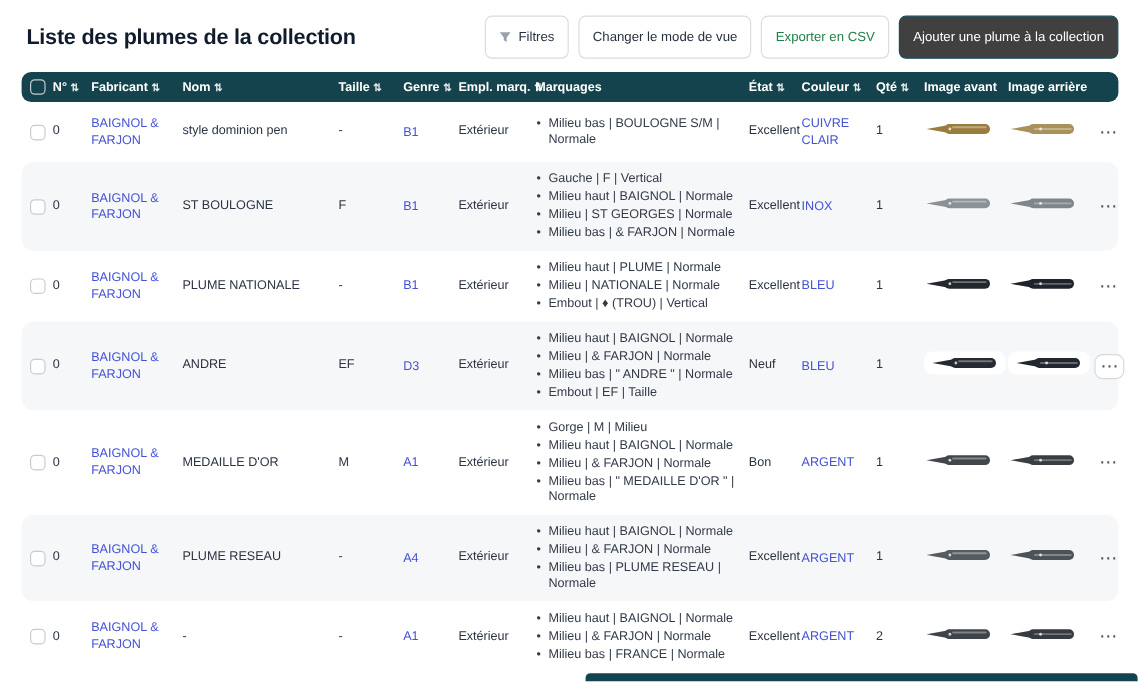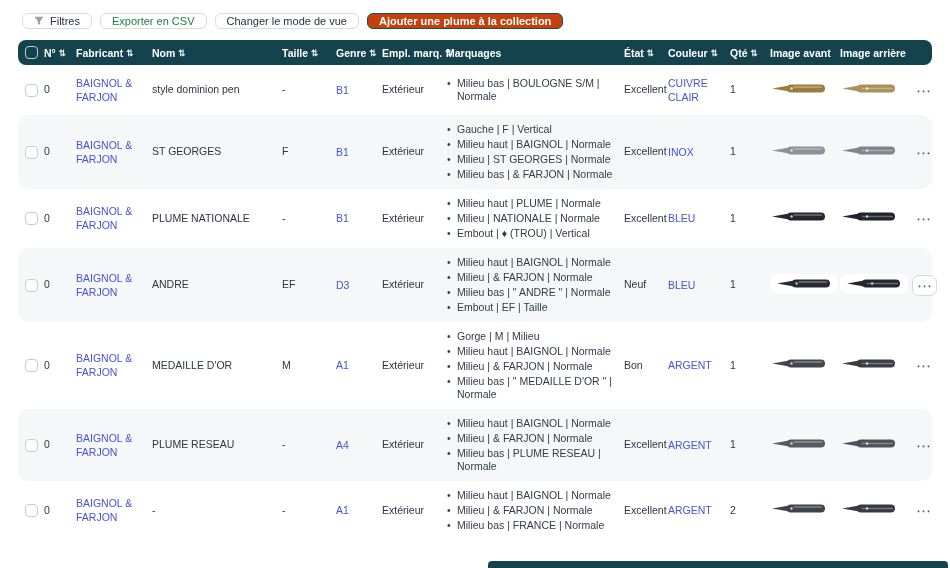--- a/index.html
+++ b/index.html
@@ -13,27 +13,27 @@
   }
   
   .topbar {
     display: flex; align-items: center; justify-content: space-between;
     padding: 13px 18px 11px 22px;
   }
   .page-title { font-size: 18px; font-weight: 700; color: #101b2c; letter-spacing: -0.2px; }
   .btn-row { display: flex; gap: 8px; align-items: center; }
   .btn {
     display: inline-flex; align-items: center; gap: 6px;
-    height: 16px; padding: 0 11px;
+    height: 36px; padding: 0 11px;
     border: 1px solid #d9dce1; border-radius: 6px;
     background: #ffffff; font-size: 11px; color: #27313f;
     font-family: "Liberation Sans", sans-serif; cursor: pointer; white-space: nowrap;
   }
   .btn.export { color: #1f8048; font-weight: 500; }
-  .btn.primary { background: #c2410c; border-color: #164e5c; color: #ffffff; font-weight: 700; }
+  .btn.primary { background: #404040; border-color: #164e5c; color: #ffffff; font-weight: 400; }
   .funnel { width: 10px; height: 10px; display: block; }
   
   .table { width: 914px; margin-left: 18px; }
   .grid-cols {
     display: grid;
     grid-template-columns: 26px 32px 76px 130px 54px 46px 64px 178px 44px 62px 40px 70px 72px 20px;
   }
   .thead {
     background: #14434e; color: #ffffff; border-radius: 8px;
     height: 25px; align-items: center;
@@ -70,29 +70,30 @@
   
   .hscroll-thumb {
     position: absolute; bottom: 0; left: 488px; width: 460px; height: 7px;
     background: #12434e; border-radius: 4px 4px 0 0; cursor: pointer;
   }
 </style>
 </head>
 <body>
 
 <div class="topbar">
+  <h1 class="page-title">Liste des plumes de la collection</h1>
   <div class="btn-row">
     <button class="btn">
       <svg class="funnel" viewBox="0 0 10 10">
         <path d="M0.5 0.8 H9.5 L6.2 5.2 V9 L3.8 7.6 V5.2 Z" fill="#9aa1ab"></path>
       </svg>
       <span>Filtres</span>
     </button>
+    <button class="btn">Changer le mode de vue</button>
     <button class="btn export">Exporter en CSV</button>
-    <button class="btn">Changer le mode de vue</button>
     <button class="btn primary">Ajouter une plume à la collection</button>
   </div>
 </div>
 
 <div class="table">
 
   <div class="thead grid-cols">
     <div class="c-center">
         <span class="checkbox"></span>
       </div>
@@ -185,21 +186,21 @@
     </div>
     <div class="cell"><button class="dots">⋯</button></div>
   </div>
 
   <div class="row grid-cols alt">
     <div class="cell c-center">
           <span class="checkbox"></span>
         </div>
     <div class="cell">0</div>
     <div class="cell"><a class="link">BAIGNOL &amp; FARJON</a></div>
-    <div class="cell">ST GEORGES</div>
+    <div class="cell">ST BOULOGNE</div>
     <div class="cell">F</div>
     <div class="cell"><a class="link">B1</a></div>
     <div class="cell">Extérieur</div>
     <div class="cell">
           <ul class="marq-list">
             <li>Gauche | F | Vertical</li>
             <li>Milieu haut | BAIGNOL | Normale</li>
             <li>Milieu | ST GEORGES | Normale</li>
             <li>Milieu bas | &amp; FARJON | Normale</li>
           </ul>

